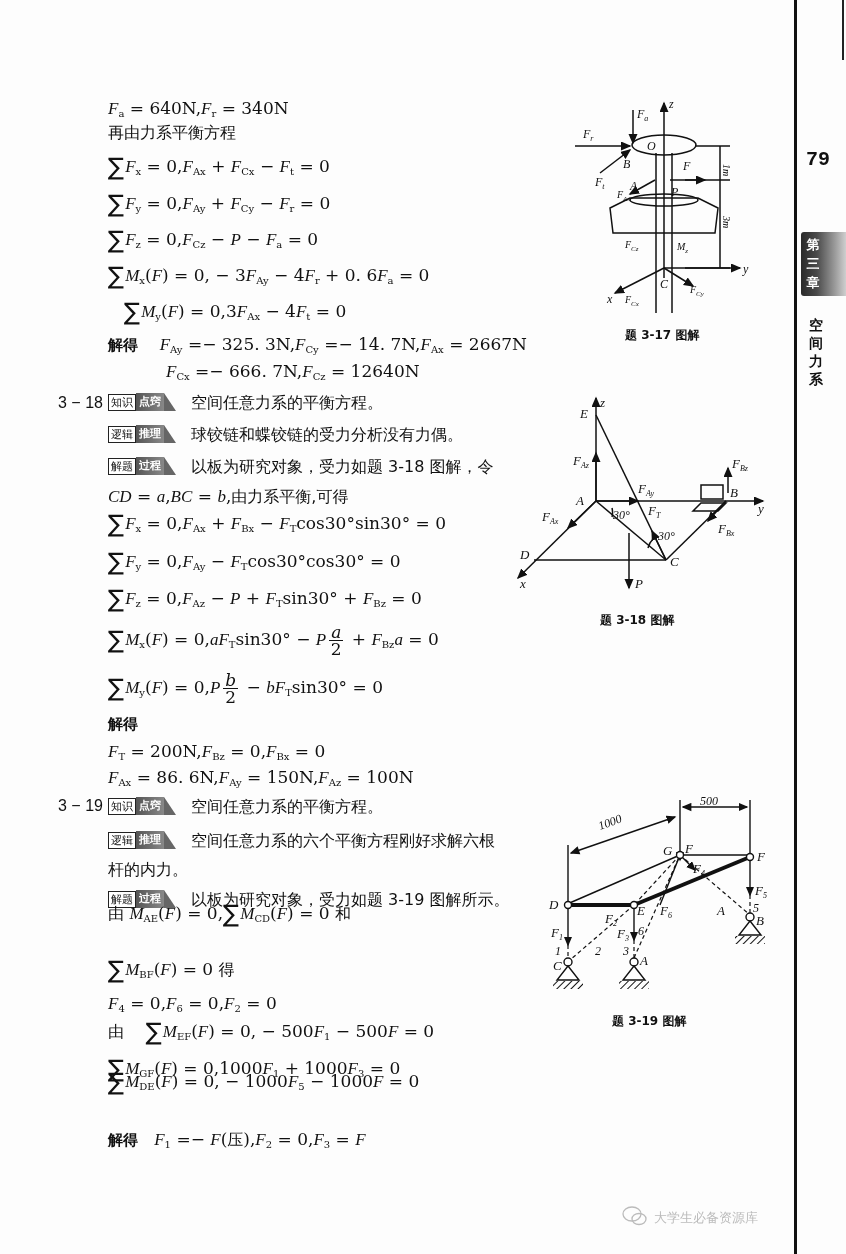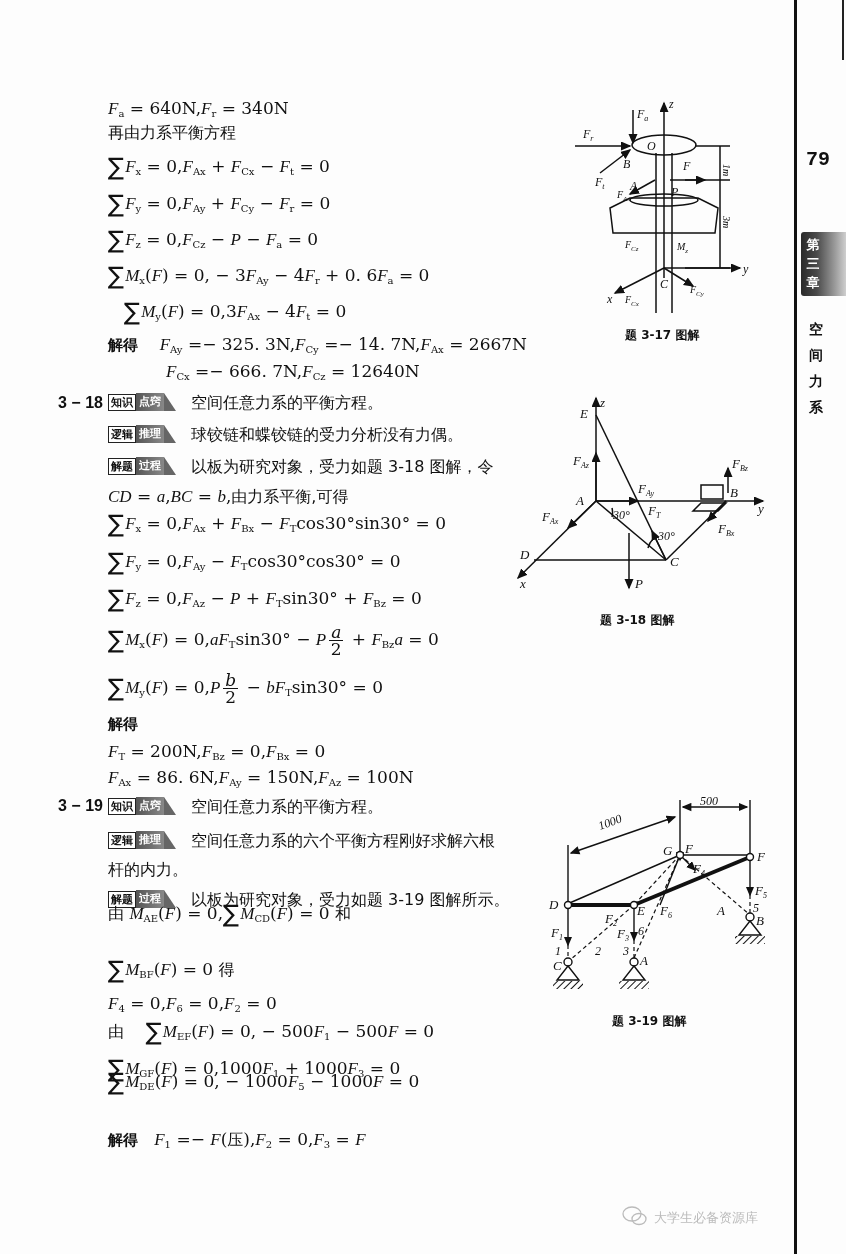--- a/index.html
+++ b/index.html
@@ -8,35 +8,35 @@
     background:#fdfdfd; color:#111;
     font-family:"DejaVu Serif", "Liberation Serif", serif;
   }
   .page-rule { position:absolute; left:794px; top:0; width:3px; height:1254px; background:#111; }
   .page-rule-2 { position:absolute; left:842px; top:0; width:2px; height:60px; background:#222; }
   .page-number { position:absolute; left:806px; top:148px; font-family:Liberation Mono, monospace; font-weight:bold; font-size:20px; }
   .chapter-tab { position:absolute; left:801px; top:232px; width:45px; height:64px;
     background:linear-gradient(90deg,#2a2a2a 0%,#4a4a4a 35%,#9a9a9a 75%,#cfcfcf 100%);
     border-radius:3px 0 0 3px; }
   .chapter-tab-text { position:absolute; left:5px; top:3px; width:14px; color:#fff; font-weight:bold; font-size:13px; line-height:19px; text-align:center; font-family:"DejaVu Sans", sans-serif; }
-  .chapter-title { position:absolute; left:808px; top:316px; width:16px; font-weight:bold; font-size:14px; line-height:26px; text-align:center; font-family:"DejaVu Sans", sans-serif; }
+  .chapter-title { position:absolute; left:808px; top:316px; width:16px; font-weight:bold; font-size:14px; line-height:18px; text-align:center; font-family:"DejaVu Sans", sans-serif; }
 
   .line { position:absolute; font-size:17px; white-space:nowrap; line-height:22px; }
   .line i { font-style:italic; font-family:"Liberation Serif", serif; }
   .line sub { font-size:10px; vertical-align:-3px; font-style:normal; }
   .sum { font-size:24px; vertical-align:-3px; margin-right:1px; font-family:"DejaVu Sans", sans-serif; }
   .cjk { font-family:"DejaVu Sans", sans-serif; font-size:16px; }
   .bold-cjk { font-family:"DejaVu Sans", sans-serif; font-weight:bold; font-size:15px; }
   .frac { display:inline-block; vertical-align:middle; text-align:center; margin:0 3px; line-height:16px; }
   .frac .num { display:block; font-style:italic; border-bottom:1px solid #111; padding:0 2px; }
   .frac .den { display:block; }
 
-  .prob-num { position:absolute; font-weight:bold; font-size:16px; font-family:"Liberation Sans", sans-serif; }
+  .prob-num { position:absolute; font-weight:normal; font-size:16px; font-family:"Liberation Sans", sans-serif; }
   .tag { position:absolute; height:18px; display:flex; align-items:center; }
-  .tag .t1 { background:#fff; border:1.5px solid #222; color:#111; font-family:"DejaVu Sans",sans-serif; font-weight:bold; font-size:11px; padding:0 2px; height:15px; line-height:15px; }
+  .tag .t1 { background:#fff; border:1.5px solid #222; color:#111; font-family:"DejaVu Sans",sans-serif; font-weight:normal; font-size:11px; padding:0 2px; height:15px; line-height:15px; }
   .tag .t2 { background:linear-gradient(90deg,#555,#888); color:#fff; font-family:"DejaVu Sans",sans-serif; font-weight:bold; font-size:11px; padding:0 3px; height:18px; line-height:18px; }
   .tag .tri { width:0; height:0; border-bottom:18px solid #666; border-right:12px solid transparent; }
 
   .figure { position:absolute; }
   .caption { position:absolute; font-family:"DejaVu Sans", sans-serif; font-weight:bold; font-size:12px; }
   .watermark { position:absolute; left:622px; top:1205px; color:#bbb; font-family:"DejaVu Sans", sans-serif; font-size:13px; display:flex; align-items:center; gap:6px; }
   svg text { font-family:"Liberation Serif", serif; font-style:italic; }
 </style>
 </head>
 <body>

